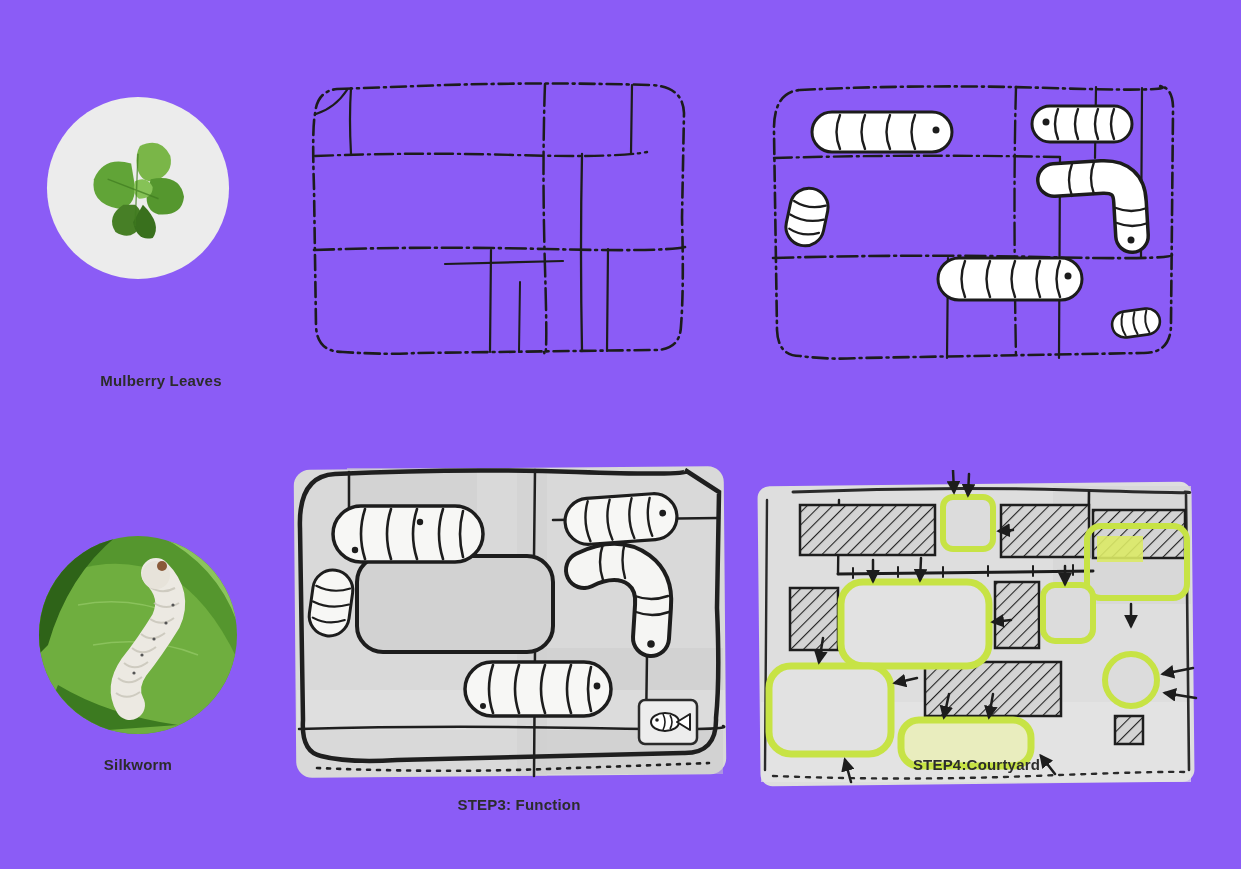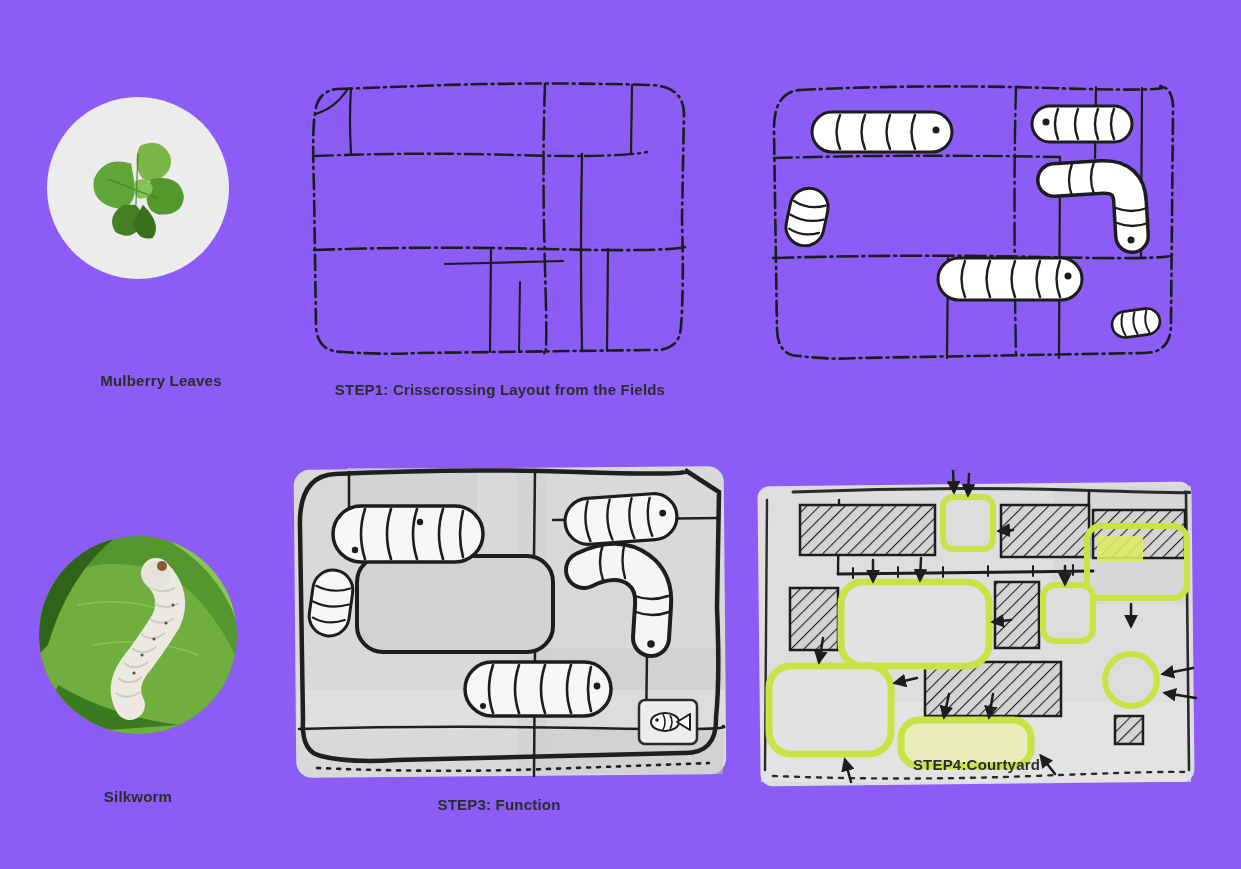--- a/index.html
+++ b/index.html
@@ -43,21 +43,20 @@
         <path d="M 56 20 Q 54 50 56 86" stroke-width="2.2"></path>
         <path d="M 250 16 Q 247 100 250 200 T 249 284" stroke-width="2.5" stroke-dasharray="22 5 2 5"></path>
         <path d="M 287 86 Q 285 180 287 283" stroke-width="2.3"></path>
         <path d="M 337 17 L 336 85" stroke-width="2.2"></path>
         <path d="M 313 181 L 312 283" stroke-width="2.2"></path>
         <path d="M 196 182 L 195 284" stroke-width="2.2"></path>
         <path d="M 225 214 L 224 284" stroke-width="2"></path>
       </g>
     </svg>
   </div>
-  <div class="abs caption" style="left:295px;top:381px;width:410px;">STEP1: Crisscrossing Layout from the Fields</div>
 
   <div class="abs" style="left:760px;top:72px;width:425px;height:298px;">
     <svg viewBox="0 0 425 298" width="425" height="298">
       <g stroke="#1c1c1c" fill="none" stroke-linecap="round">
         <path d="M 40 18 Q 160 12 290 16 T 400 14 Q 414 16 413 40 L 411 250 Q 412 282 382 281 L 100 286 Q 70 288 40 284 Q 18 284 17 258 L 14 60 Q 13 20 40 18" stroke-width="2.6" stroke-dasharray="15 5 2 5"></path>
         <path d="M 14 86 Q 150 82 300 85" stroke-width="2.4" stroke-dasharray="18 5 2 5"></path>
         <path d="M 13 186 Q 150 182 280 185 T 412 183" stroke-width="2.6" stroke-dasharray="20 5 2 5"></path>
         <path d="M 256 15 Q 253 120 256 286" stroke-width="2.4" stroke-dasharray="22 5 2 5"></path>
         <path d="M 300 86 L 299 286" stroke-width="2.2"></path>
         <path d="M 188 186 L 187 286" stroke-width="2.2"></path>
@@ -119,21 +118,21 @@
             <circle cx="135" cy="70" r="1.6" fill="#555"></circle>
             <circle cx="128" cy="88" r="1.6" fill="#555"></circle>
             <circle cx="116" cy="104" r="1.6" fill="#555"></circle>
             <circle cx="104" cy="120" r="1.6" fill="#555"></circle>
             <circle cx="96" cy="138" r="1.6" fill="#555"></circle>
           </g>
         </g>
       </svg>
     </div>
   </figure>
-  <div class="abs caption" style="left:38px;top:788px;width:200px;">Silkworm</div>
+  <div class="abs caption" style="left:38px;top:756px;width:200px;">Silkworm</div>
 
   <div class="abs" style="left:287px;top:458px;width:448px;height:330px;">
     <svg viewBox="0 0 448 330" width="448" height="330">
       <g>
         <rect x="8" y="10" width="430" height="308" rx="16" fill="#d9d9d9" transform="rotate(-0.5 223 164)"></rect>
         <rect x="60" y="10" width="130" height="60" fill="#cfcfcf" opacity=".6"></rect>
         <rect x="250" y="190" width="186" height="126" fill="#cccccc" opacity=".5"></rect>
         <rect x="10" y="232" width="428" height="40" fill="#e3e3e3" opacity=".6"></rect>
         <rect x="230" y="10" width="30" height="308" fill="#d0d0d0" opacity=".5"></rect>
       </g>
@@ -179,21 +178,21 @@
         <path d="M 390 264 L 403 256 L 403 272 Z" fill="#ffffff" stroke="#1d1d1d" stroke-width="2" stroke-linejoin="round"></path>
         <circle cx="370" cy="262" r="1.8" fill="#1d1d1d"></circle>
         <path d="M 376 256 Q 380 264 376 272 M 383 257 Q 387 264 383 271" stroke="#1d1d1d" stroke-width="1.6" fill="none"></path>
       </g>
       <g stroke="#1f1f1f" fill="none" stroke-linecap="round">
         <path d="M 48 16 Q 170 10 290 14 T 398 12 L 432 34 L 430 150 Q 433 220 429 260 Q 430 296 396 295 L 110 302 Q 60 305 34 298 Q 14 294 16 262 L 13 70 Q 11 18 48 16" stroke-width="4.5"></path>
         <path d="M 30 310 Q 150 315 260 311 T 422 305" stroke-width="2.6" stroke-dasharray="3 7"></path>
       </g>
     </svg>
   </div>
-  <div class="abs caption" style="left:275px;top:796px;width:448px;">STEP3: Function</div>
+  <div class="abs caption" style="left:295px;top:796px;width:448px;">STEP3: Function</div>
 
   <div class="abs" style="left:753px;top:470px;width:447px;height:325px;">
     <svg viewBox="0 0 447 325" width="447" height="325">
       <defs>
         <pattern id="hatch4" width="9" height="9" patternUnits="userSpaceOnUse" patternTransform="rotate(45)">
           <rect width="9" height="9" fill="#d4d4d4"></rect>
           <line x1="0" y1="0" x2="0" y2="9" stroke="#222222" stroke-width="2.2"></line>
         </pattern>
         <marker id="arrow4" viewBox="0 0 10 10" refX="8" refY="5" markerWidth="5.5" markerHeight="5.5" orient="auto-start-reverse">
           <path d="M0,0 L10,5 L0,10 z" fill="#1d1d1d"></path>

